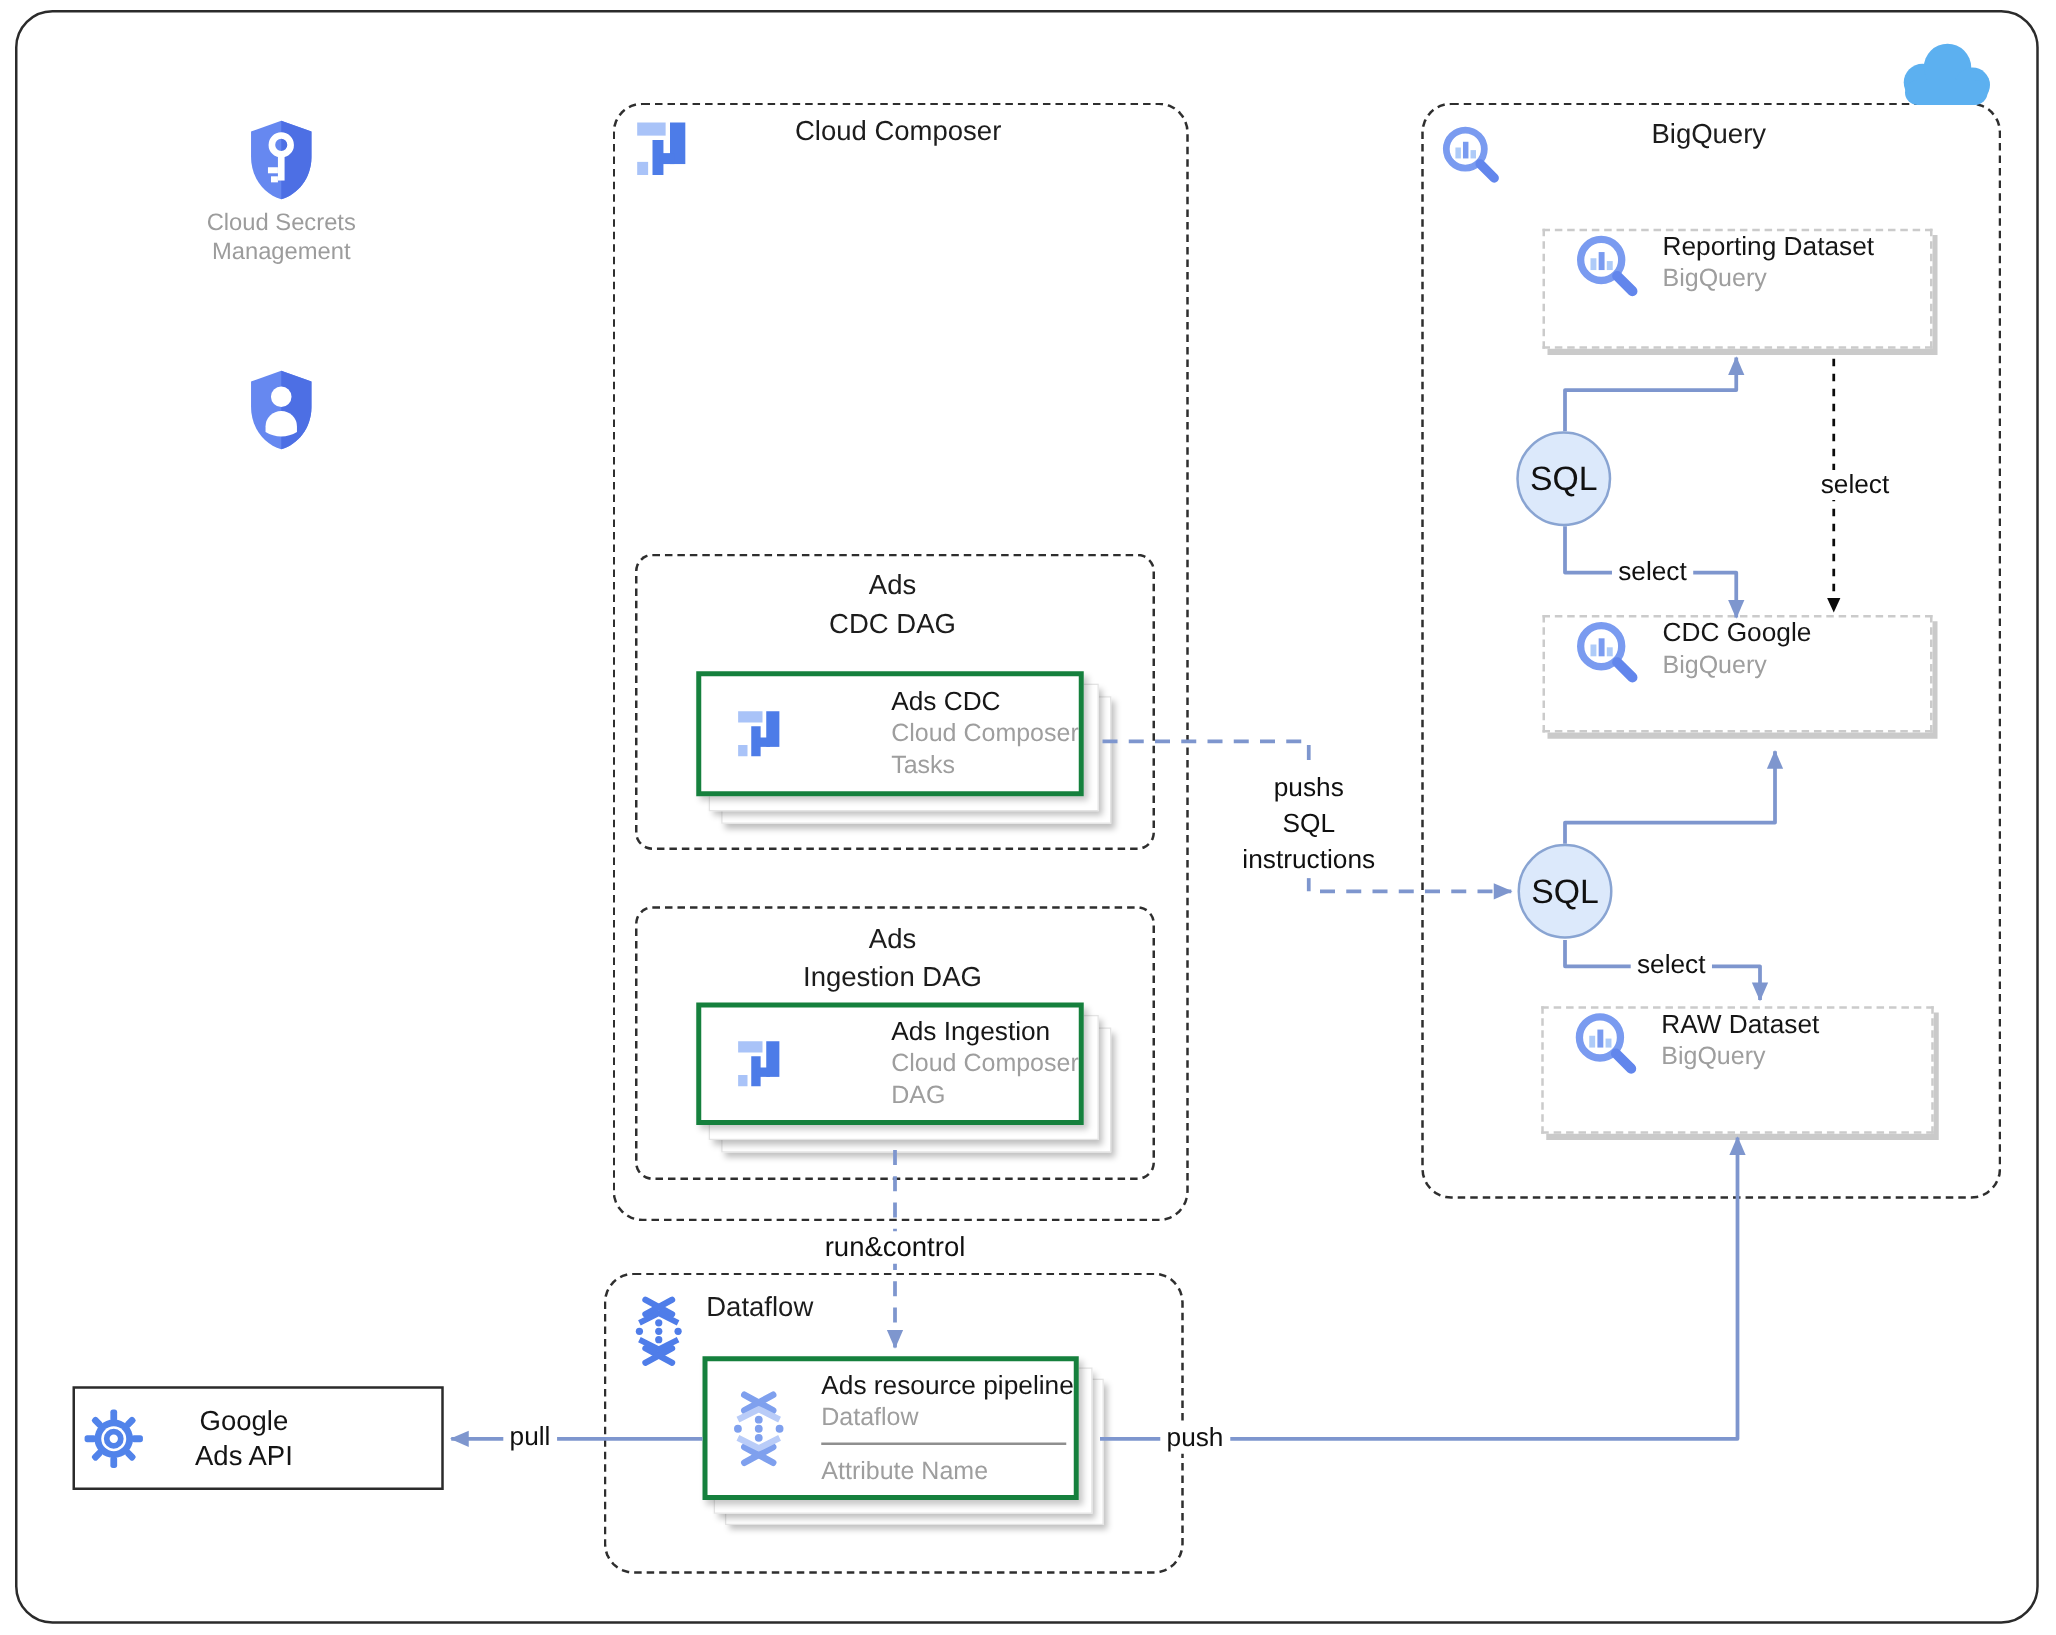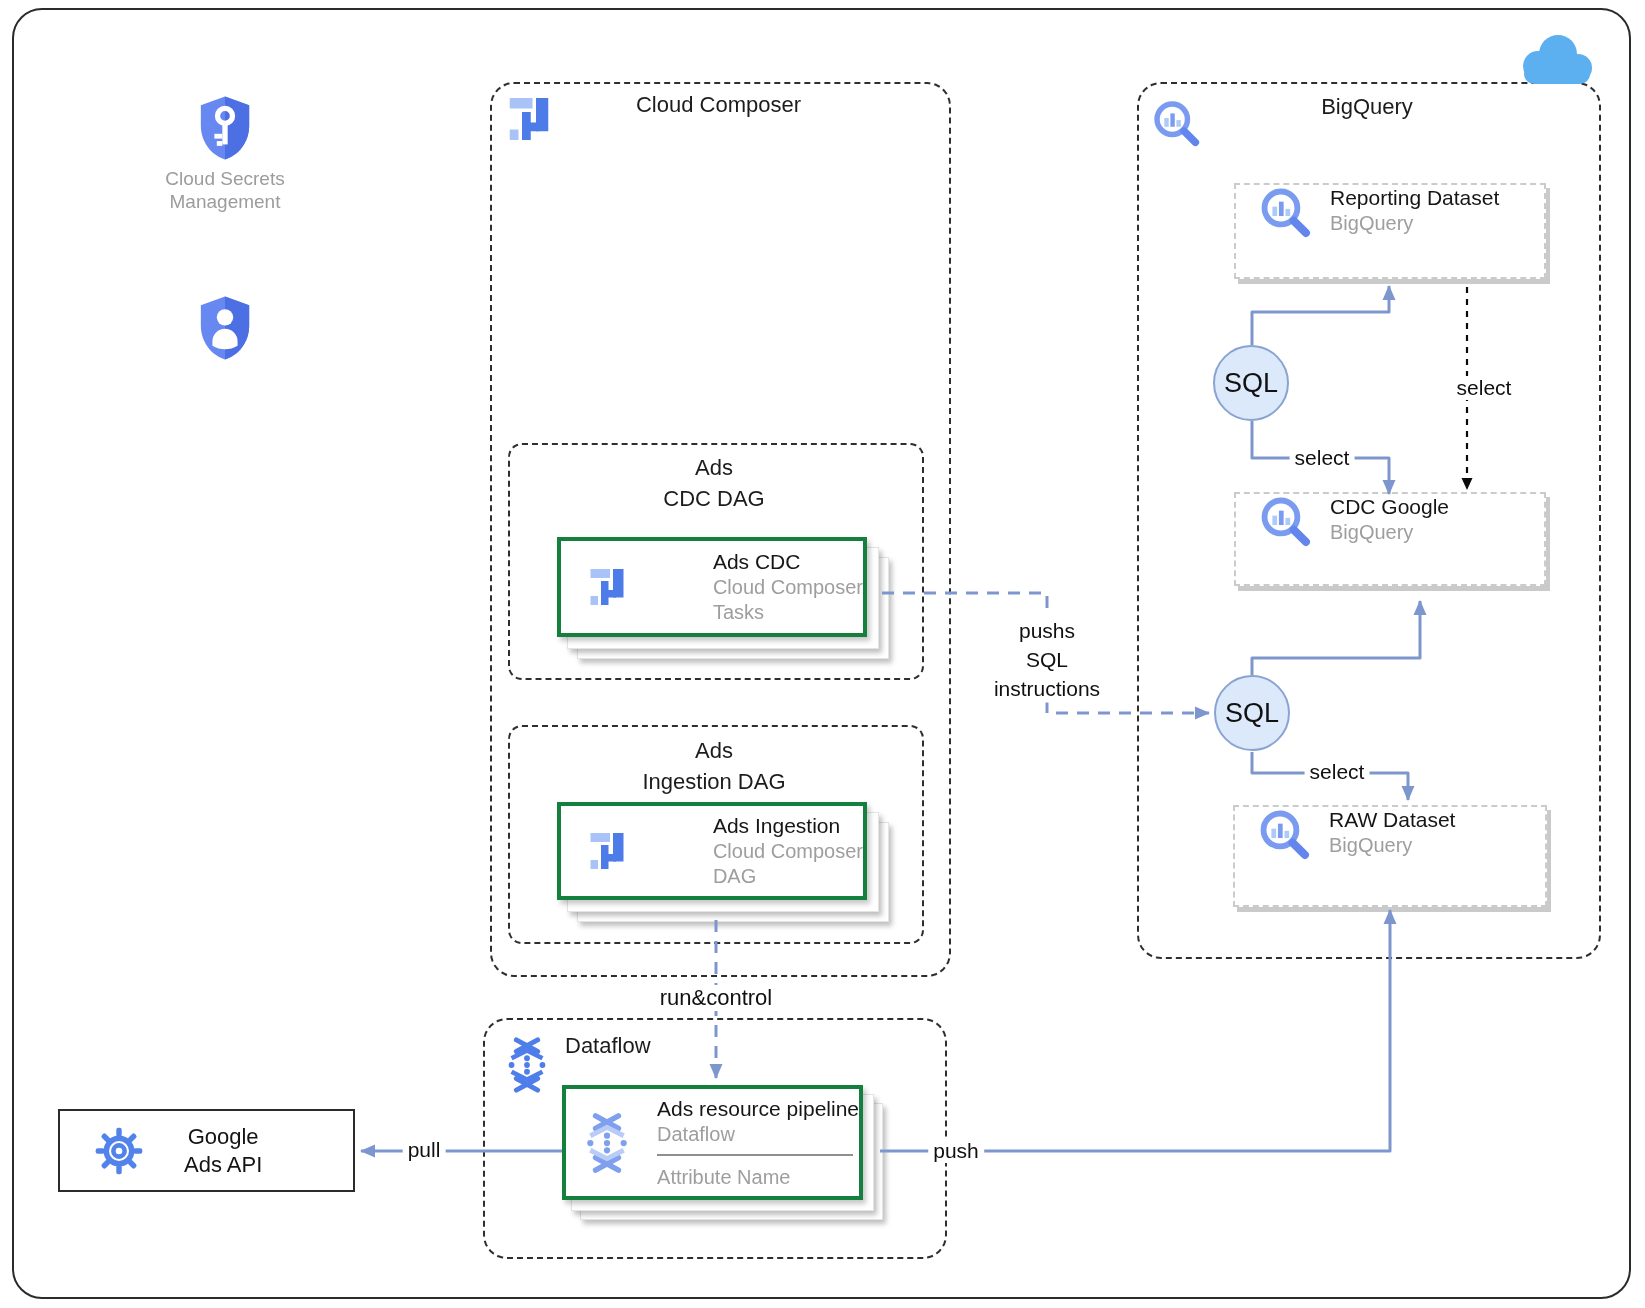--- a/index.html
+++ b/index.html
@@ -19,21 +19,21 @@
         box-shadow:3px 4px 5px rgba(0,0,0,0.22);display:flex;align-items:center;gap:22px;padding-left:28px;box-sizing:border-box;justify-content:space-between;}
   .card-title{font-size:21px;color:#161616;line-height:26px;}
   .card-sub{font-size:20px;color:#9e9e9e;line-height:25px;}
   .divider{width:196px;border-top:2px solid #8f8f8f;margin:7px 0 9px 0;}
   .sql{width:76px;height:76px;border-radius:50%;background:#dce9fb;border:2px solid #89a4d2;
        display:flex;align-items:center;justify-content:center;font-size:27px;color:#111;z-index:4;box-sizing:border-box;}
   .edge-label{transform:translate(-50%,-50%);background:#fff;padding:0 5px;font-size:21px;
               color:#101010;white-space:nowrap;z-index:6;}
   .shield-label{font-size:19px;color:#9c9c9c;text-align:center;line-height:23px;}
   .apibox{border:2px solid #2b2b2b;background:#fff;display:flex;align-items:center;
-          padding-left:34px;gap:40px;z-index:2;box-sizing:border-box;}
+          padding-left:6px;gap:40px;z-index:2;box-sizing:border-box;}
   .api-text{font-size:22px;color:#141414;text-align:center;line-height:28px;}
   svg{display:block;}
 </style>
 </head>
 <body>
 
 <div class="canvas">
 
   <div class="abs frame" style="left:12px;top:8px;width:1615px;height:1287px;"></div>
 

